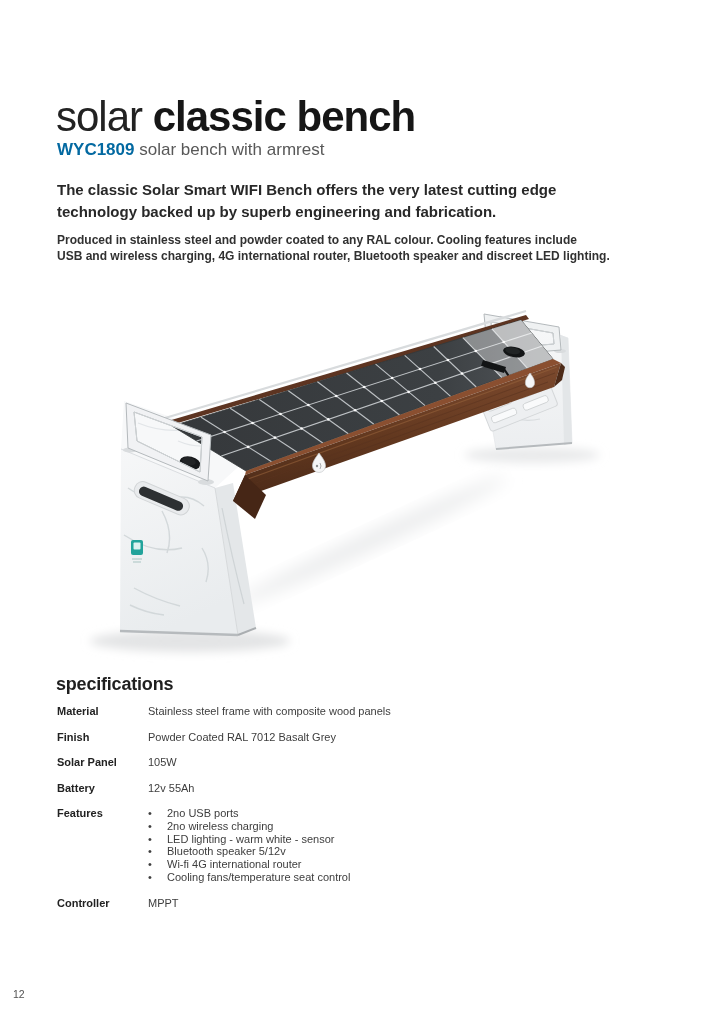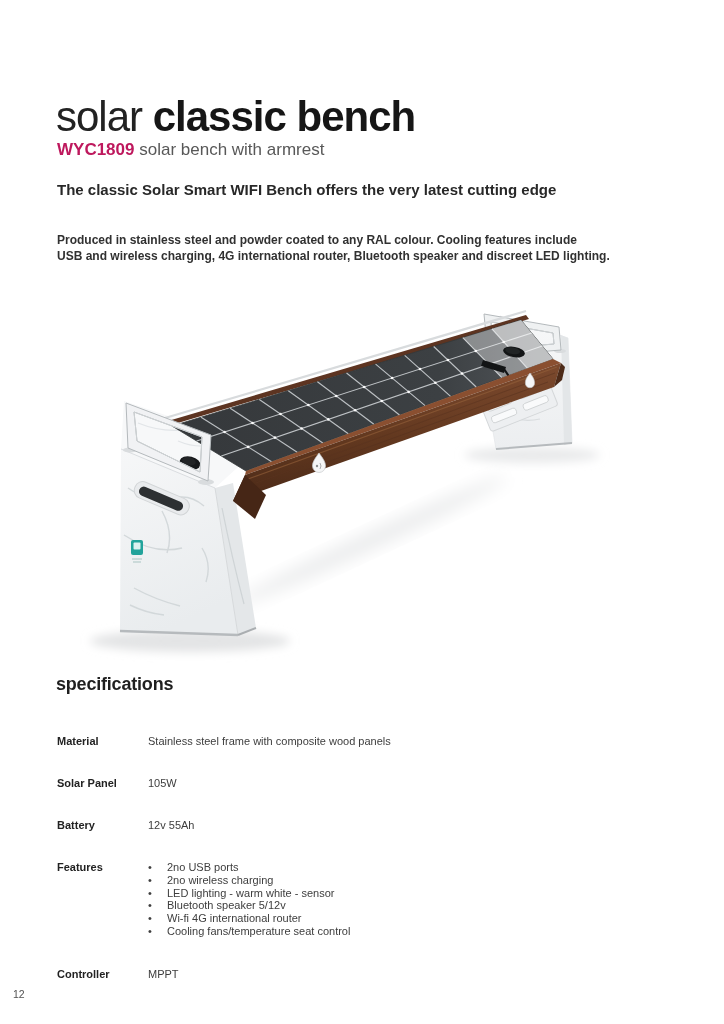--- a/index.html
+++ b/index.html
@@ -7,51 +7,52 @@
     width:724px;height:1024px;position:relative;background:#ffffff;
     font-family:"Liberation Sans","DejaVu Sans",sans-serif;
     -webkit-font-smoothing:antialiased;overflow:hidden;
   }
   .abs{position:absolute;}
   
   .title{left:56px;top:79px;font-size:42px;line-height:44px;letter-spacing:-1px;white-space:nowrap;color:#1c1c1c;margin-top:16px;}
   .title .reg{font-weight:400;color:#222;}
   .title .bold{font-weight:700;color:#161616;}
   .subtitle{left:57px;top:140px;font-size:17px;line-height:20px;white-space:nowrap;}
-  .subtitle .code{font-weight:700;color:#be185d;margin-top:16px;}
+  .subtitle .code{font-weight:700;color:#0369a1;margin-top:16px;}
   .subtitle .rest{font-weight:400;color:#585858;text-align:center;}
   .lead{left:57px;top:179px;font-size:15px;line-height:21.5px;font-weight:700;color:#282828;}
   .detail{left:57px;top:233px;font-size:12px;line-height:15.8px;font-weight:700;color:#313131;}
   .lead span,.detail span{display:block;white-space:nowrap;}
   
   .render{left:60px;top:283px;width:565px;height:382px;}
   
   .spec-heading{left:56px;top:674px;font-size:18px;font-weight:700;color:#1f1f1f;letter-spacing:-0.2px;}
   .spec-table{left:57px;top:705px;width:600px;font-size:11px;color:#3d3d3d;}
-  .spec-row{display:flex;margin-bottom:13.5px;line-height:12px;margin-top:30px;}
+  .spec-row{display:flex;margin-bottom:13.5px;line-height:12px;}
   .spec-label{flex:0 0 91px;font-weight:700;color:#222;}
   .spec-value{font-weight:400;white-space:pre-wrap;color:#3d3d3d;}
   .feature-list{margin:0;padding:0;list-style:none;}
   .feature-item{display:flex;line-height:12.8px;}
   .bullet{flex:0 0 19px;color:#3d3d3d;}
   .pagenum{left:13px;top:988px;font-size:10.5px;color:#525252;}
 </style>
 </head>
 <body>
 
 <div class="abs title">
   <span class="reg">solar</span><span> </span><span class="bold">classic bench</span>
 </div>
 
 <div class="abs subtitle">
   <span class="code">WYC1809</span><span class="rest"> solar bench with armrest</span>
 </div>
 
 <div class="abs lead">
   <span>The classic Solar Smart WIFI Bench offers the very latest cutting edge</span>
+  <span>technology backed up by superb engineering and fabrication.</span>
 </div>
 
 <div class="abs detail">
   <span>Produced in stainless steel and powder coated to any RAL colour. Cooling features include</span>
   <span>USB and wireless charging, 4G international router, Bluetooth speaker and discreet LED lighting.</span>
 </div>
 
 <svg class="abs render" viewBox="0 0 565 382" aria-hidden="true">
   <defs>
     <filter id="soft" x="-50%" y="-50%" width="200%" height="200%">
@@ -215,20 +216,24 @@
 </svg>
 
 <div class="abs spec-heading">specifications</div>
 
 <div class="abs spec-table">
   <div class="spec-row">
     <div class="spec-label">Material</div>
     <div class="spec-value">Stainless steel frame with composite wood panels</div>
   </div>
   <div class="spec-row">
+    <div class="spec-label">Finish</div>
+    <div class="spec-value">Powder Coated RAL 7012 Basalt Grey</div>
+  </div>
+  <div class="spec-row">
     <div class="spec-label">Solar Panel</div>
     <div class="spec-value">105W</div>
   </div>
   <div class="spec-row">
     <div class="spec-label">Battery</div>
     <div class="spec-value">12v 55Ah</div>
   </div>
   <div class="spec-row">
     <div class="spec-label">Features</div>
     <ul class="feature-list">

